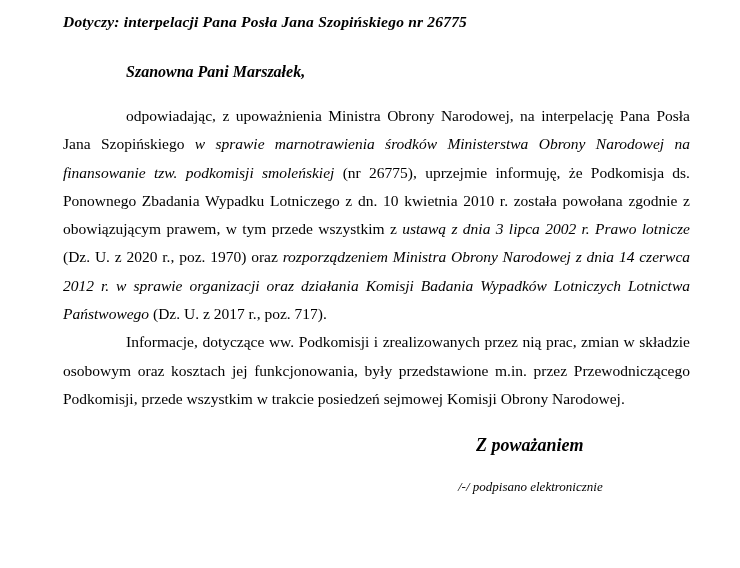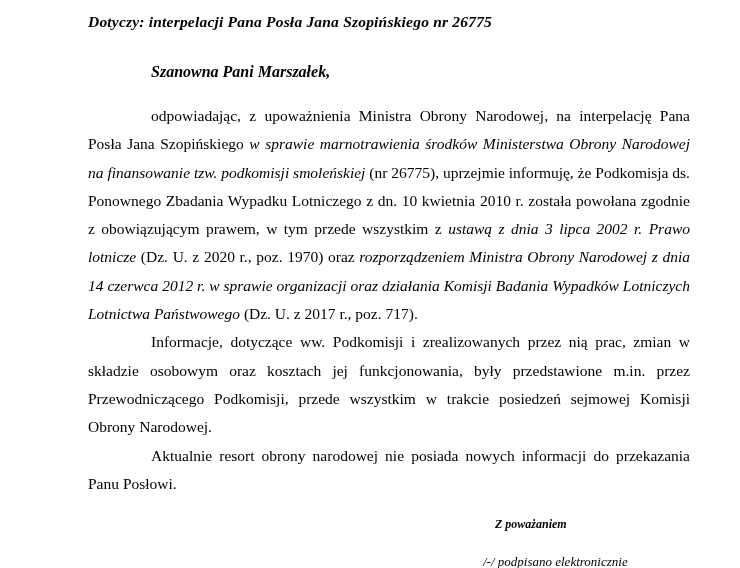--- a/index.html
+++ b/index.html
@@ -11,21 +11,21 @@
     height: 568px;
     background: #ffffff;
     color: #000000;
     font-family: "Liberation Serif", "DejaVu Serif", serif;
     overflow: hidden;
   }
   .page {
     box-sizing: border-box;
     width: 740px;
     height: 568px;
-    padding: 8px 50px 0 88px;
+    padding: 8px 50px 0 63px;
     background: #ffffff;
   }
   .subject {
     margin: 0;
     font-size: 15.5px;
     font-weight: bold;
     font-style: italic;
     line-height: 28px;
     letter-spacing: 0.2px;
   }
@@ -47,22 +47,22 @@
     text-indent: 63px;
     hyphens: none;
   }
   .para .it {
     font-style: italic;
   }
   .closing-block {
     margin: 10px 0 0 395px;
   }
   .closing {
-    margin: 12px;
-    font-size: 12px;
+    margin: 18px;
+    font-size: 18px;
     font-weight: bold;
     font-style: italic;
     line-height: 28px;
     font-family: Liberation Serif, serif;
   }
   .signature {
     margin: 14px 0 4px 0;
     font-size: 13px;
     font-style: italic;
     line-height: 20px;
@@ -72,20 +72,19 @@
 <body>
 
 <div class="page">
   <p class="subject">Dotyczy: interpelacji Pana Posła Jana Szopińskiego nr 26775</p>
 
   <p class="salutation">Szanowna Pani Marszałek,</p>
 
   <div class="letter-body">
       <p class="para"><span>odpowiadając, z upoważnienia Ministra Obrony Narodowej, na interpelację Pana Posła Jana Szopińskiego </span><span class="it">w sprawie marnotrawienia środków Ministerstwa Obrony Narodowej na finansowanie tzw. podkomisji smoleńskiej</span><span> (nr 26775), uprzejmie informuję, że Podkomisja ds. Ponownego Zbadania Wypadku Lotniczego z dn. 10 kwietnia 2010 r. została powołana zgodnie z obowiązującym prawem, w tym przede wszystkim z </span><span class="it">ustawą z dnia 3 lipca 2002 r. Prawo lotnicze</span><span> (Dz. U. z 2020 r., poz. 1970) oraz </span><span class="it">rozporządzeniem Ministra Obrony Narodowej z dnia 14 czerwca 2012 r. w sprawie organizacji oraz działania Komisji Badania Wypadków Lotniczych Lotnictwa Państwowego</span><span> (Dz. U. z 2017 r., poz. 717).</span></p>
       <p class="para"><span>Informacje, dotyczące ww. Podkomisji i zrealizowanych przez nią prac, zmian w składzie osobowym oraz kosztach jej funkcjonowania, były przedstawione m.in. przez Przewodniczącego Podkomisji, przede wszystkim w trakcie posiedzeń sejmowej Komisji Obrony Narodowej.</span></p>
-      <p class="para"><span>Aktualnie resort obrony narodowej nie posiada nowych informacji do przekazania Panu Posłowi.</span></p>
     </div>
 
   <div class="closing-block">
     <p class="closing">Z poważaniem</p>
     <p class="signature">/-/ podpisano elektronicznie</p>
   </div>
 </div>
 
 </body></html>

